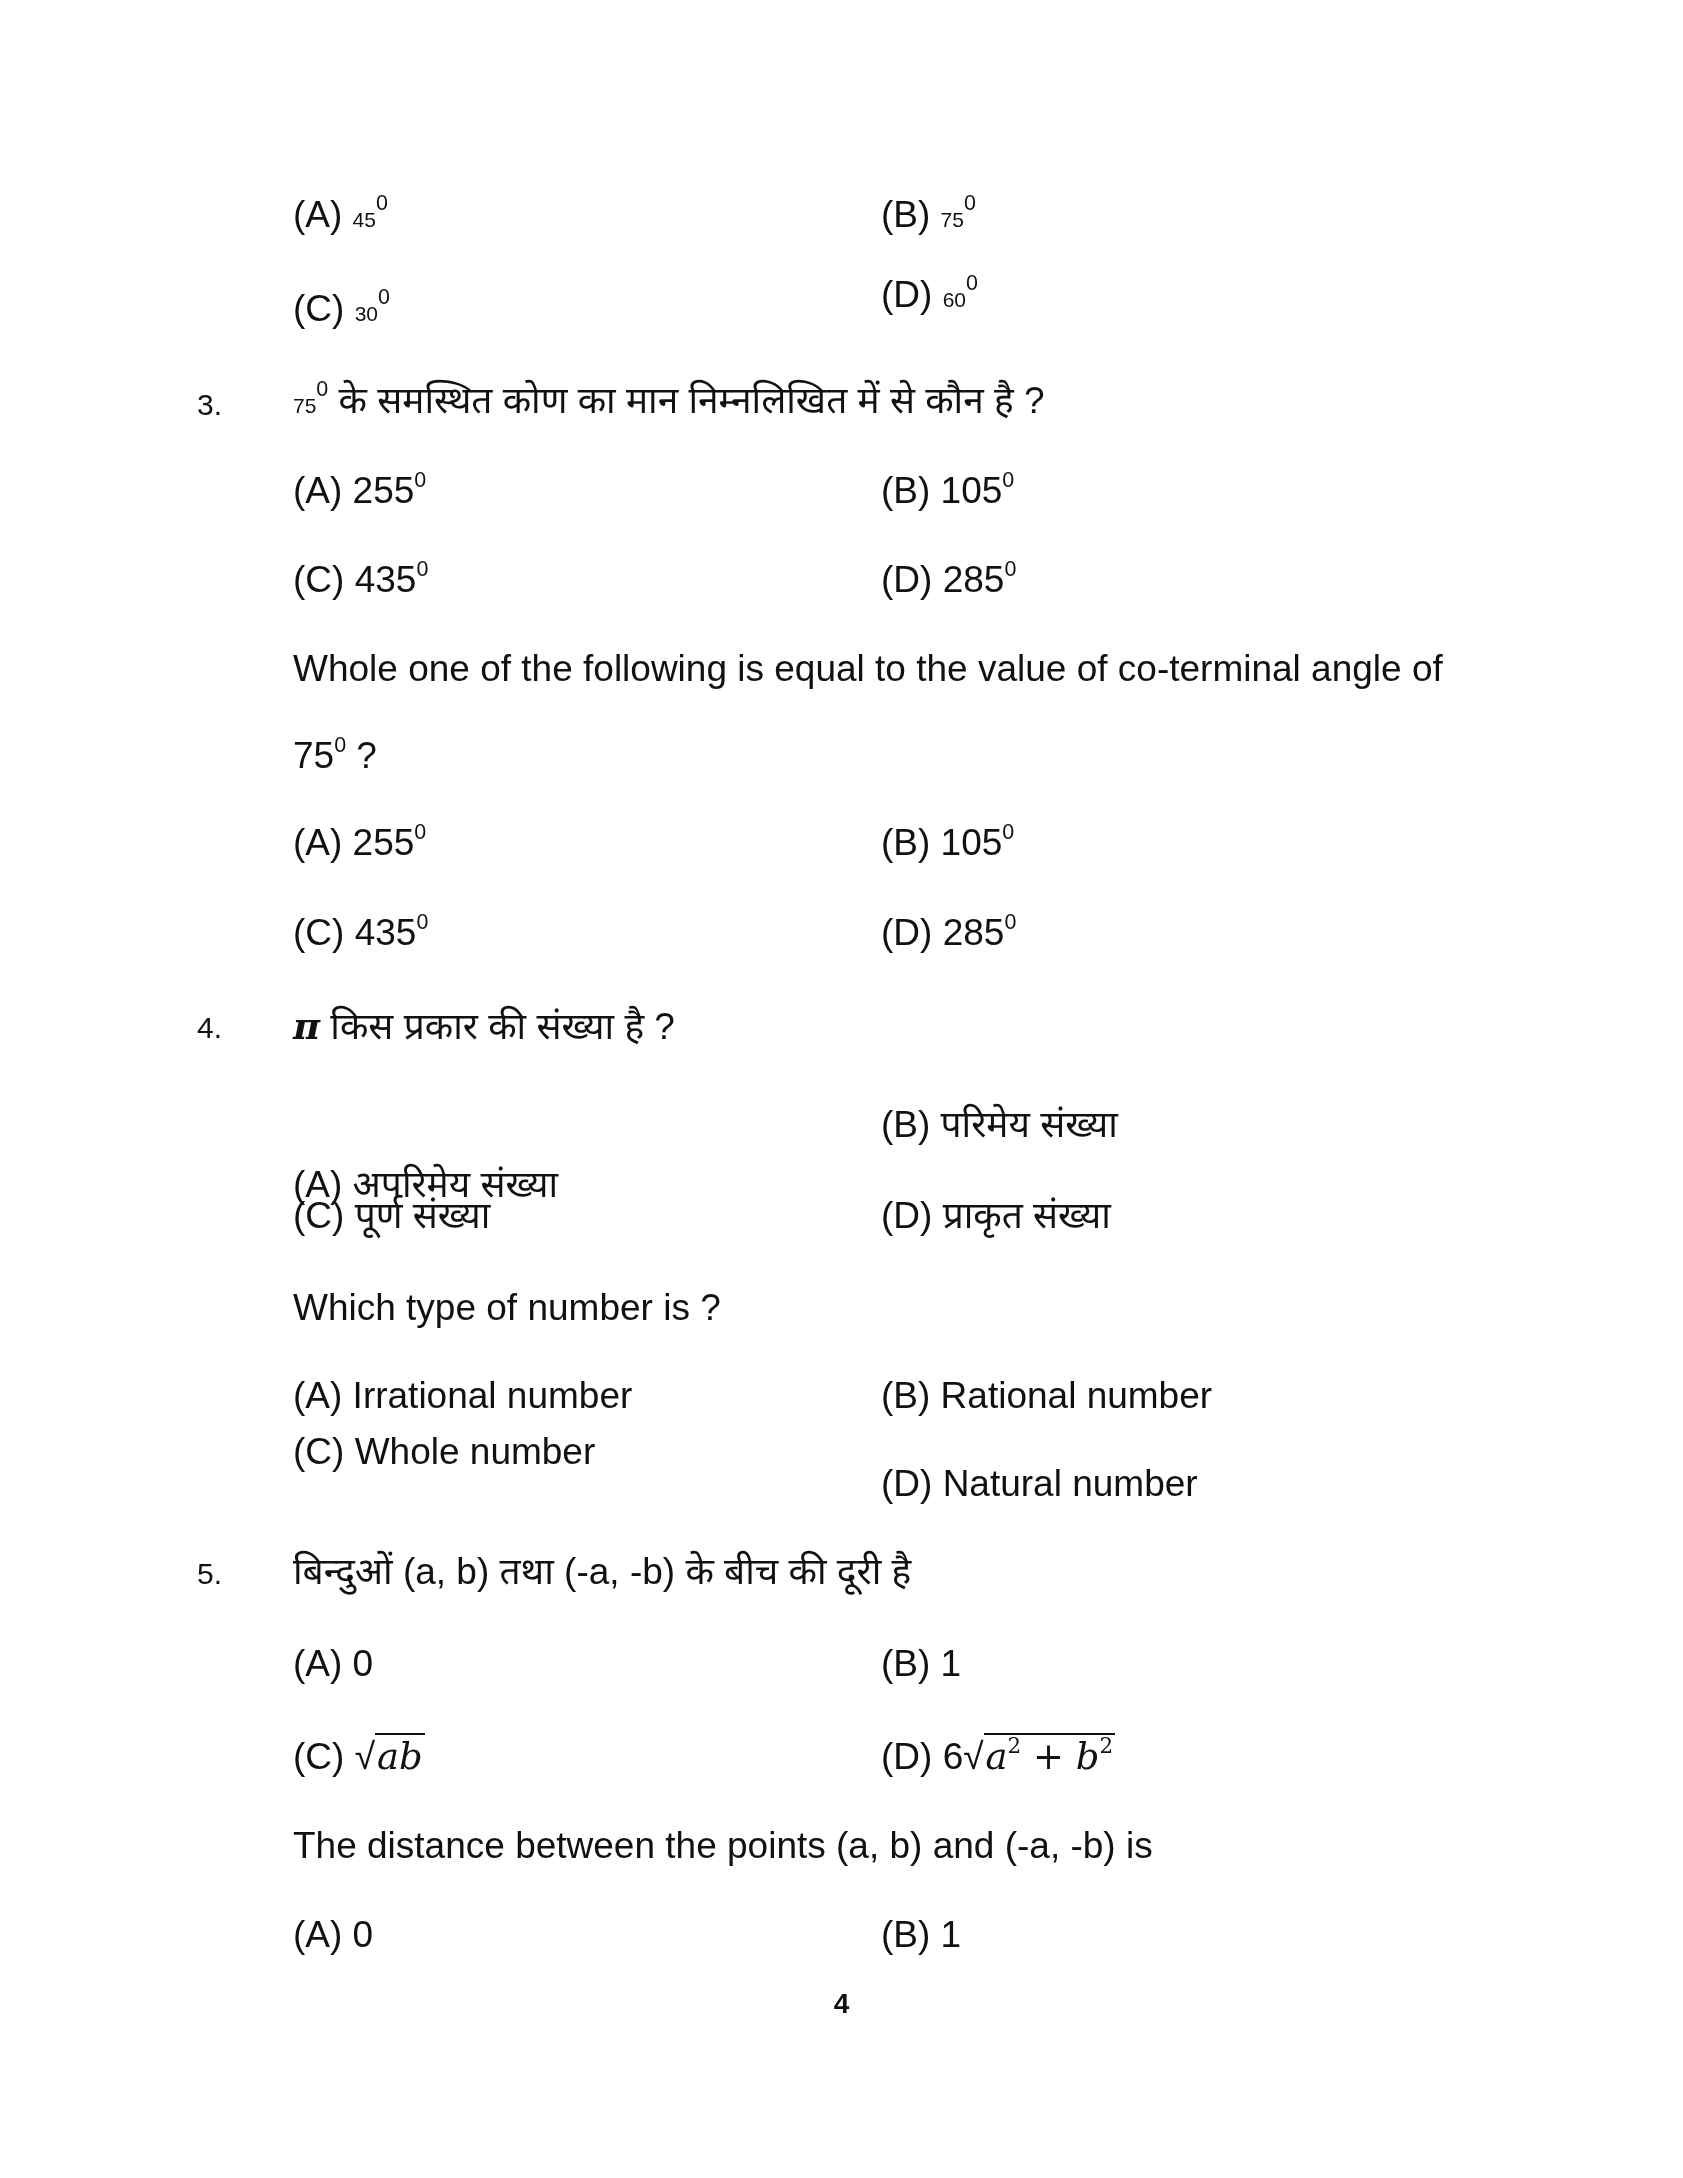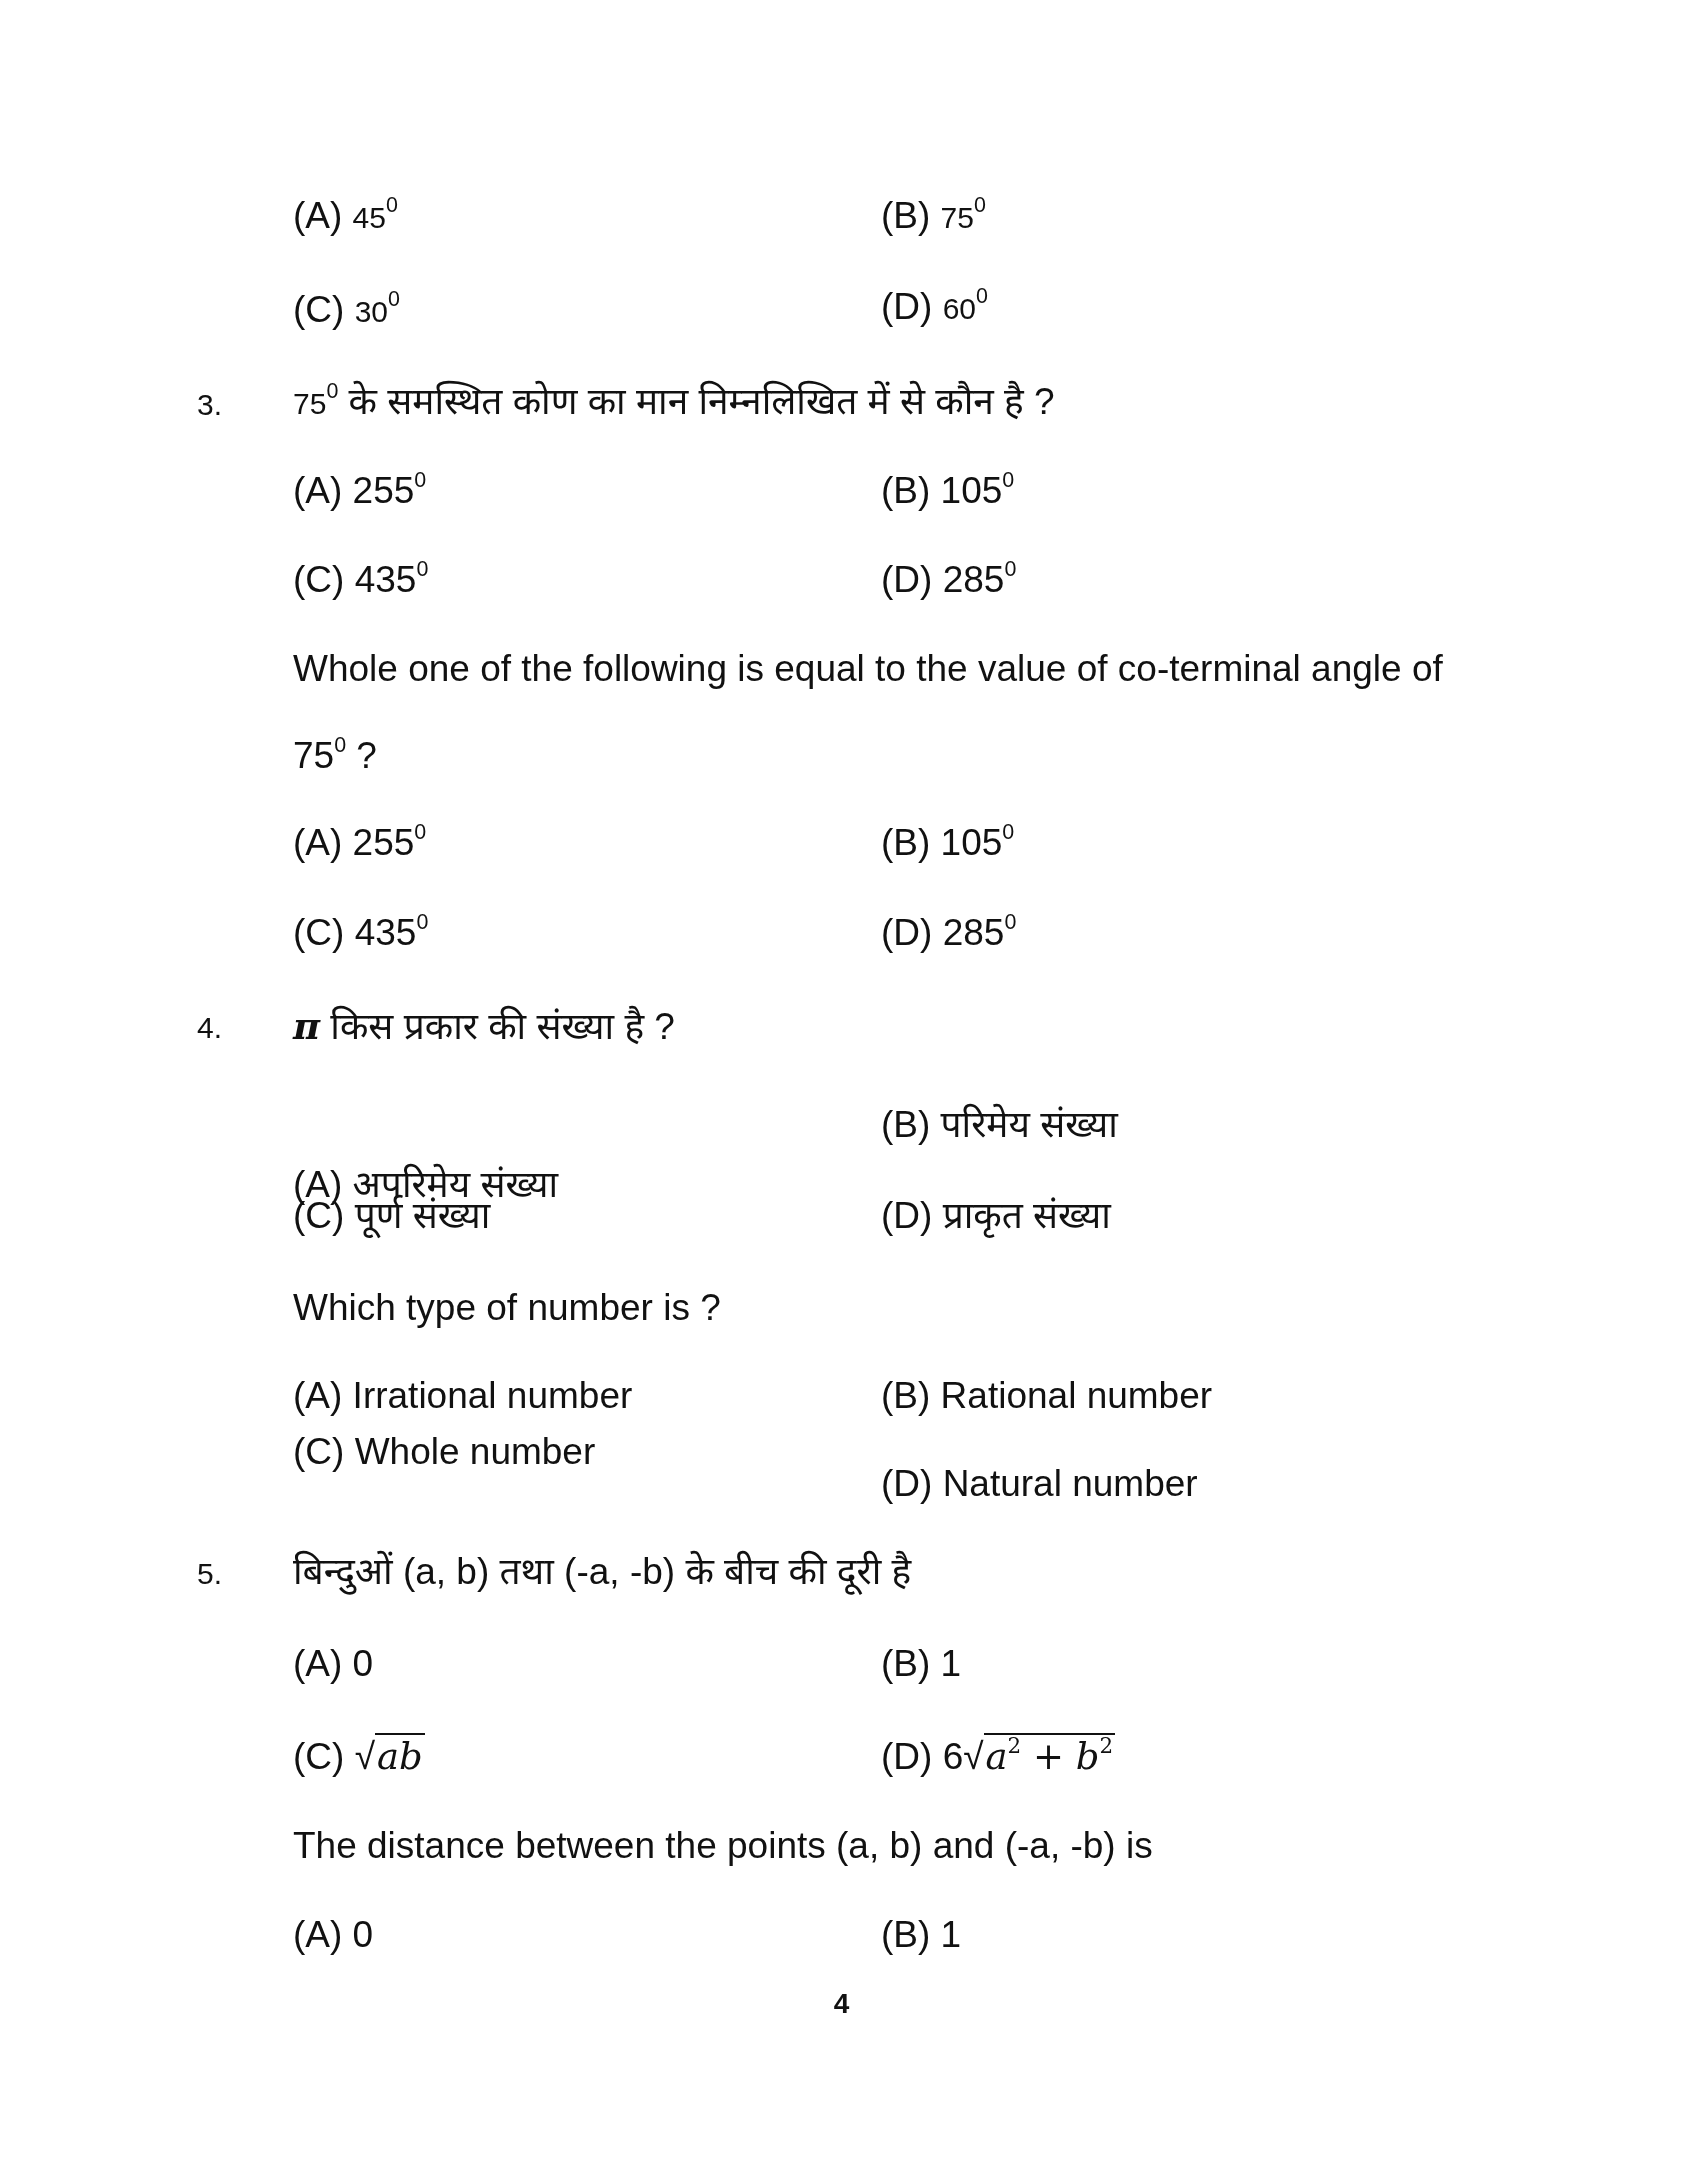--- a/index.html
+++ b/index.html
@@ -2,40 +2,40 @@
 <html><head>
 <meta charset="utf-8">
 <style>
   html, body { margin:0; padding:0; background:#ffffff; }
   body { width:1683px; height:2178px; position:relative; overflow:hidden;
          font-family:"Liberation Sans", "DejaVu Sans", sans-serif; color:#111; }
   .line { position:absolute; font-size:37px; line-height:44px; white-space:nowrap; transform:translateY(-50%); }
   .qnum { position:absolute; left:197px; font-size:30px; transform:translateY(-50%); }
   .colA { left:293px; }
   .colB { left:881px; }
-  .small { font-size:30px; }
+  .small { font-size:21px; }
   sup.deg { font-size:0.58em; vertical-align:0.75em; line-height:0; }
   .math { font-family:"DejaVu Serif", "Liberation Serif", serif; font-style:italic; }
   .rad { display:inline-block; position:relative; }
   .radicand { border-top:2px solid #111; padding:0 2px; font-family:"DejaVu Serif", serif; font-style:italic; }
   .pagenum { position:absolute; left:0; width:1683px; text-align:center; font-size:28px; font-weight:bold; transform:translateY(-50%); }
 </style>
 </head>
 <body>
 
 <div class="line colA" style="top:217px">
   <span>(A) </span><span class="small">45</span><sup class="deg">0</sup>
 </div>
 <div class="line colB" style="top:217px">
   <span>(B) </span><span class="small">75</span><sup class="deg">0</sup>
 </div>
 <div class="line colA" style="top:311px">
   <span>(C) </span><span class="small">30</span><sup class="deg">0</sup>
 </div>
-<div class="line colB" style="top:308px">
+<div class="line colB" style="top:297px">
   <span>(D) </span><span class="small">60</span><sup class="deg">0</sup>
 </div>
 
 <div class="qnum" style="top:405px">3.</div>
 <div class="line colA" style="top:403px">
   <span class="small">75</span><sup class="deg">0</sup><span> के समस्थित कोण का मान निम्नलिखित में से कौन है ?</span>
 </div>
 <div class="line colA" style="top:491px">
   <span>(A) </span><span>255</span><sup class="deg">0</sup>
 </div>

